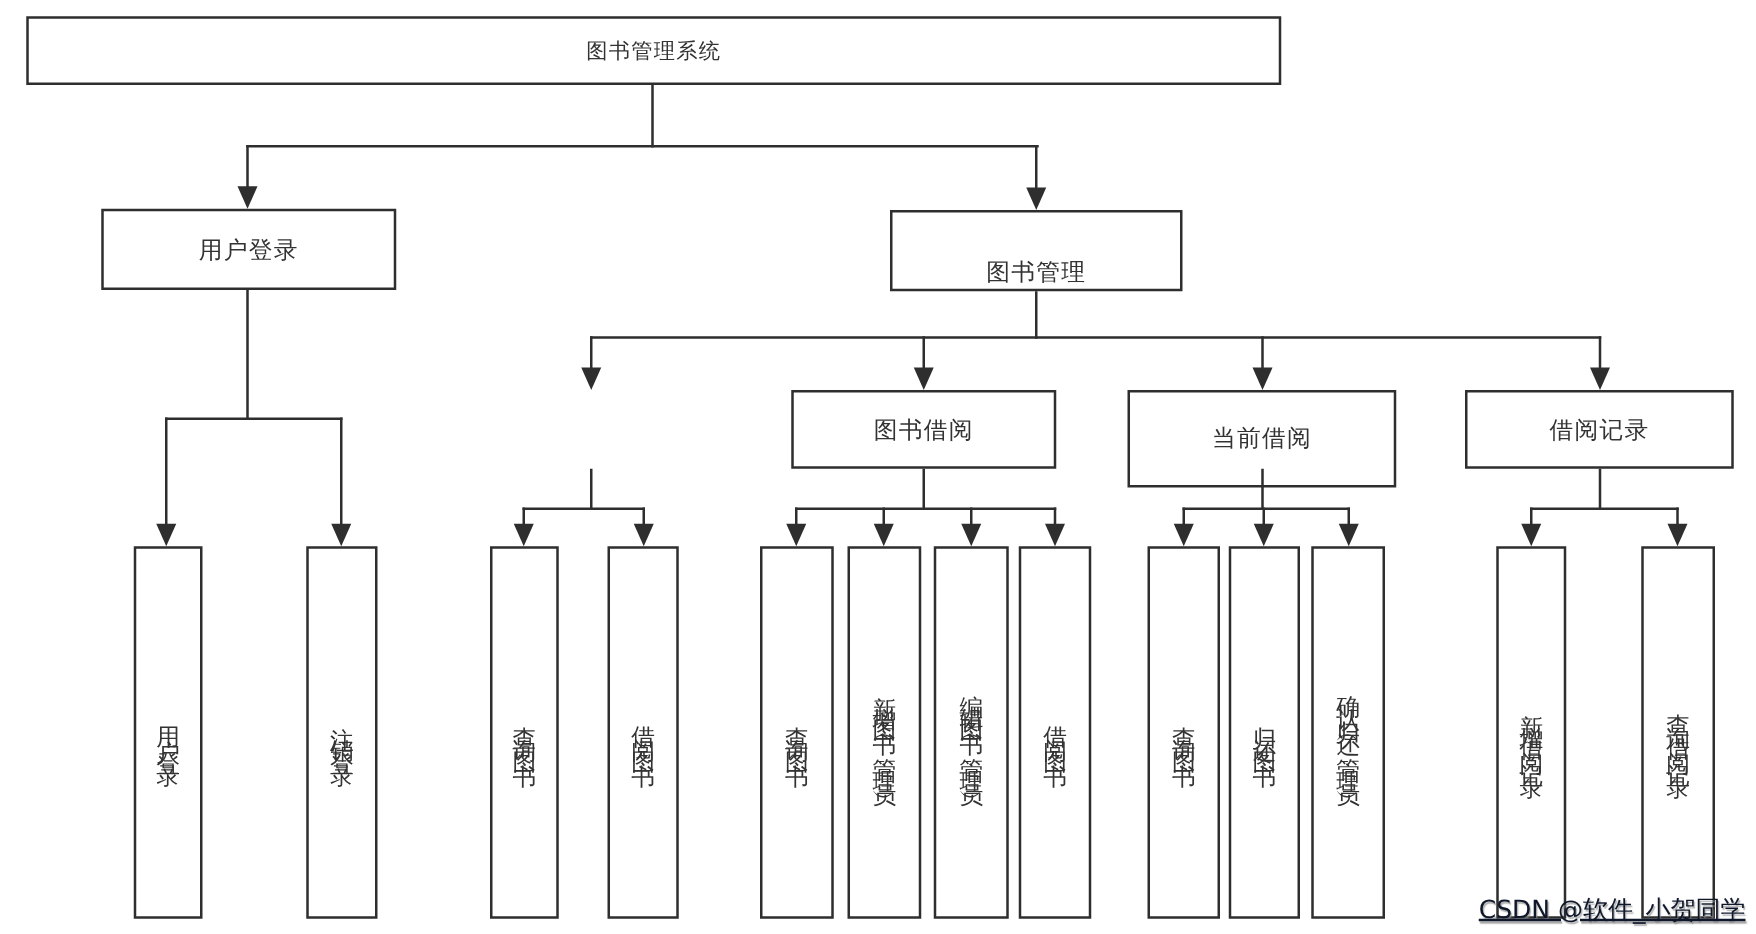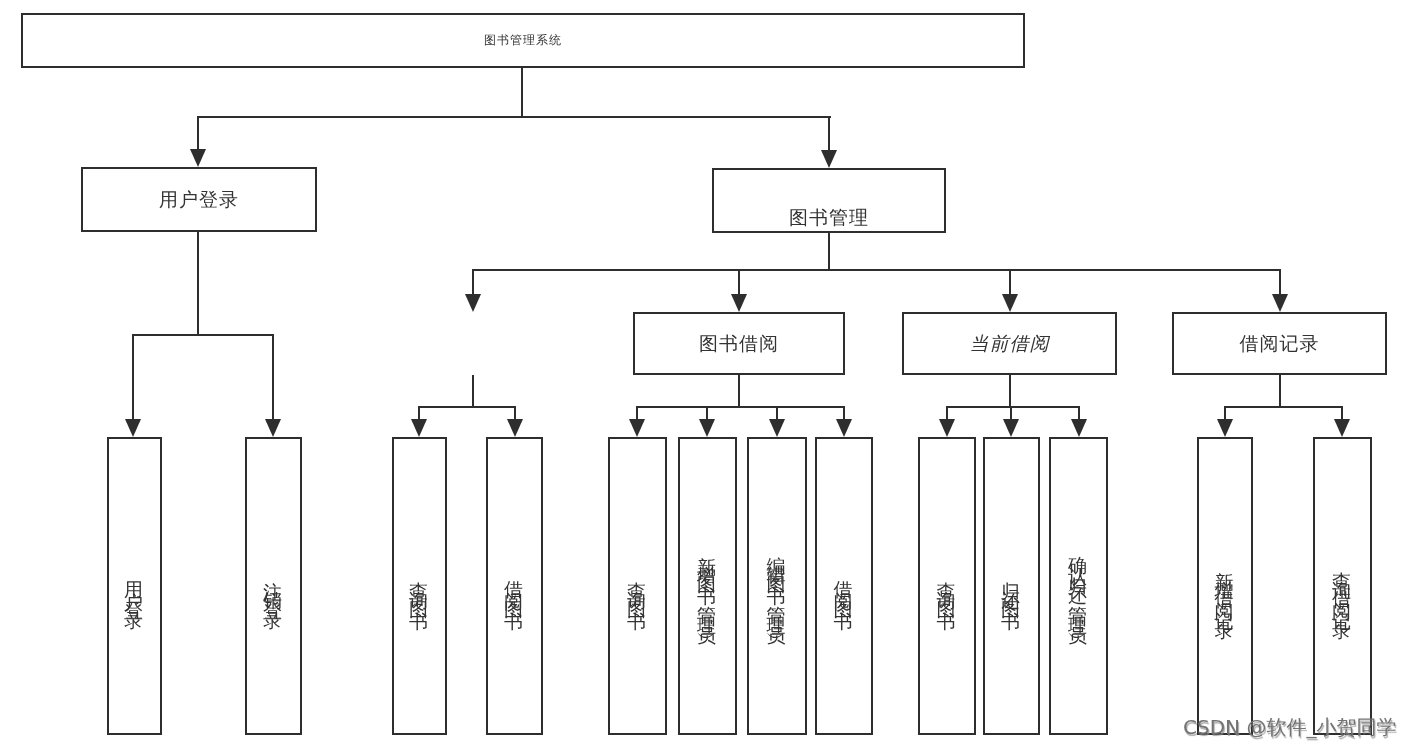--- a/index.html
+++ b/index.html
@@ -12,43 +12,44 @@
   }
   .box{
     position:absolute;
     border:2px solid #2e2e2e;
     background:#ffffff;
     box-sizing:border-box;
     display:flex;align-items:center;justify-content:center;
     color:#333333;
   }
   .hlabel{font-size:19px;letter-spacing:1px;}
-  .root-label{font-size:12px;letter-spacing:1px;}
+  .root-label{font-size:17px;letter-spacing:1px;}
   .vbox{
     writing-mode:vertical-rl;
     text-orientation:mixed;
     font-size:19px;
     letter-spacing:10px;
     color:#333333;
   }
   .line{position:absolute;background:#2e2e2e;}
   .arrow{
     position:absolute;width:0;height:0;
     border-left:8px solid transparent;
     border-right:8px solid transparent;
     border-top:18px solid #2e2e2e;
   }
   .watermark{
     position:absolute;
     left:1183px;top:714px;
     font-size:20px;
-    color:#737373;
+    color:#0f172a;
     text-shadow:1px 2px 1px rgba(140,140,140,0.75);
     z-index:10;
     white-space:nowrap;
+    text-decoration:underline;
   }
 </style>
 </head>
 <body>
 
 <div id="canvas">
 
   <div class="box" style="left:21px;top:13px;width:1004px;height:55px;">
     <span class="root-label">图书管理系统</span>
   </div>
@@ -56,21 +57,21 @@
   <div class="box" style="left:81px;top:167px;width:236px;height:65px;">
     <span class="hlabel">用户登录</span>
   </div>
   <div class="box" style="left:712px;top:168px;width:234px;height:65px;align-items:flex-end;">
     <span class="hlabel">图书管理</span>
   </div>
 
   <div class="box" style="left:633px;top:312px;width:212px;height:63px;">
     <span class="hlabel">图书借阅</span>
   </div>
-  <div class="box" style="left:902px;top:312px;width:215px;height:63px;font-style:italic;">
+  <div class="box" style="left:902px;top:312px;width:215px;height:78px;">
     <span class="hlabel">当前借阅</span>
   </div>
   <div class="box" style="left:1172px;top:312px;width:215px;height:63px;">
     <span class="hlabel">借阅记录</span>
   </div>
 
   <div class="box vbox" style="left:107px;top:437px;width:55px;height:298px;">
     <span>用户登录</span>
   </div>
   <div class="box vbox" style="left:245px;top:437px;width:57px;height:298px;">

